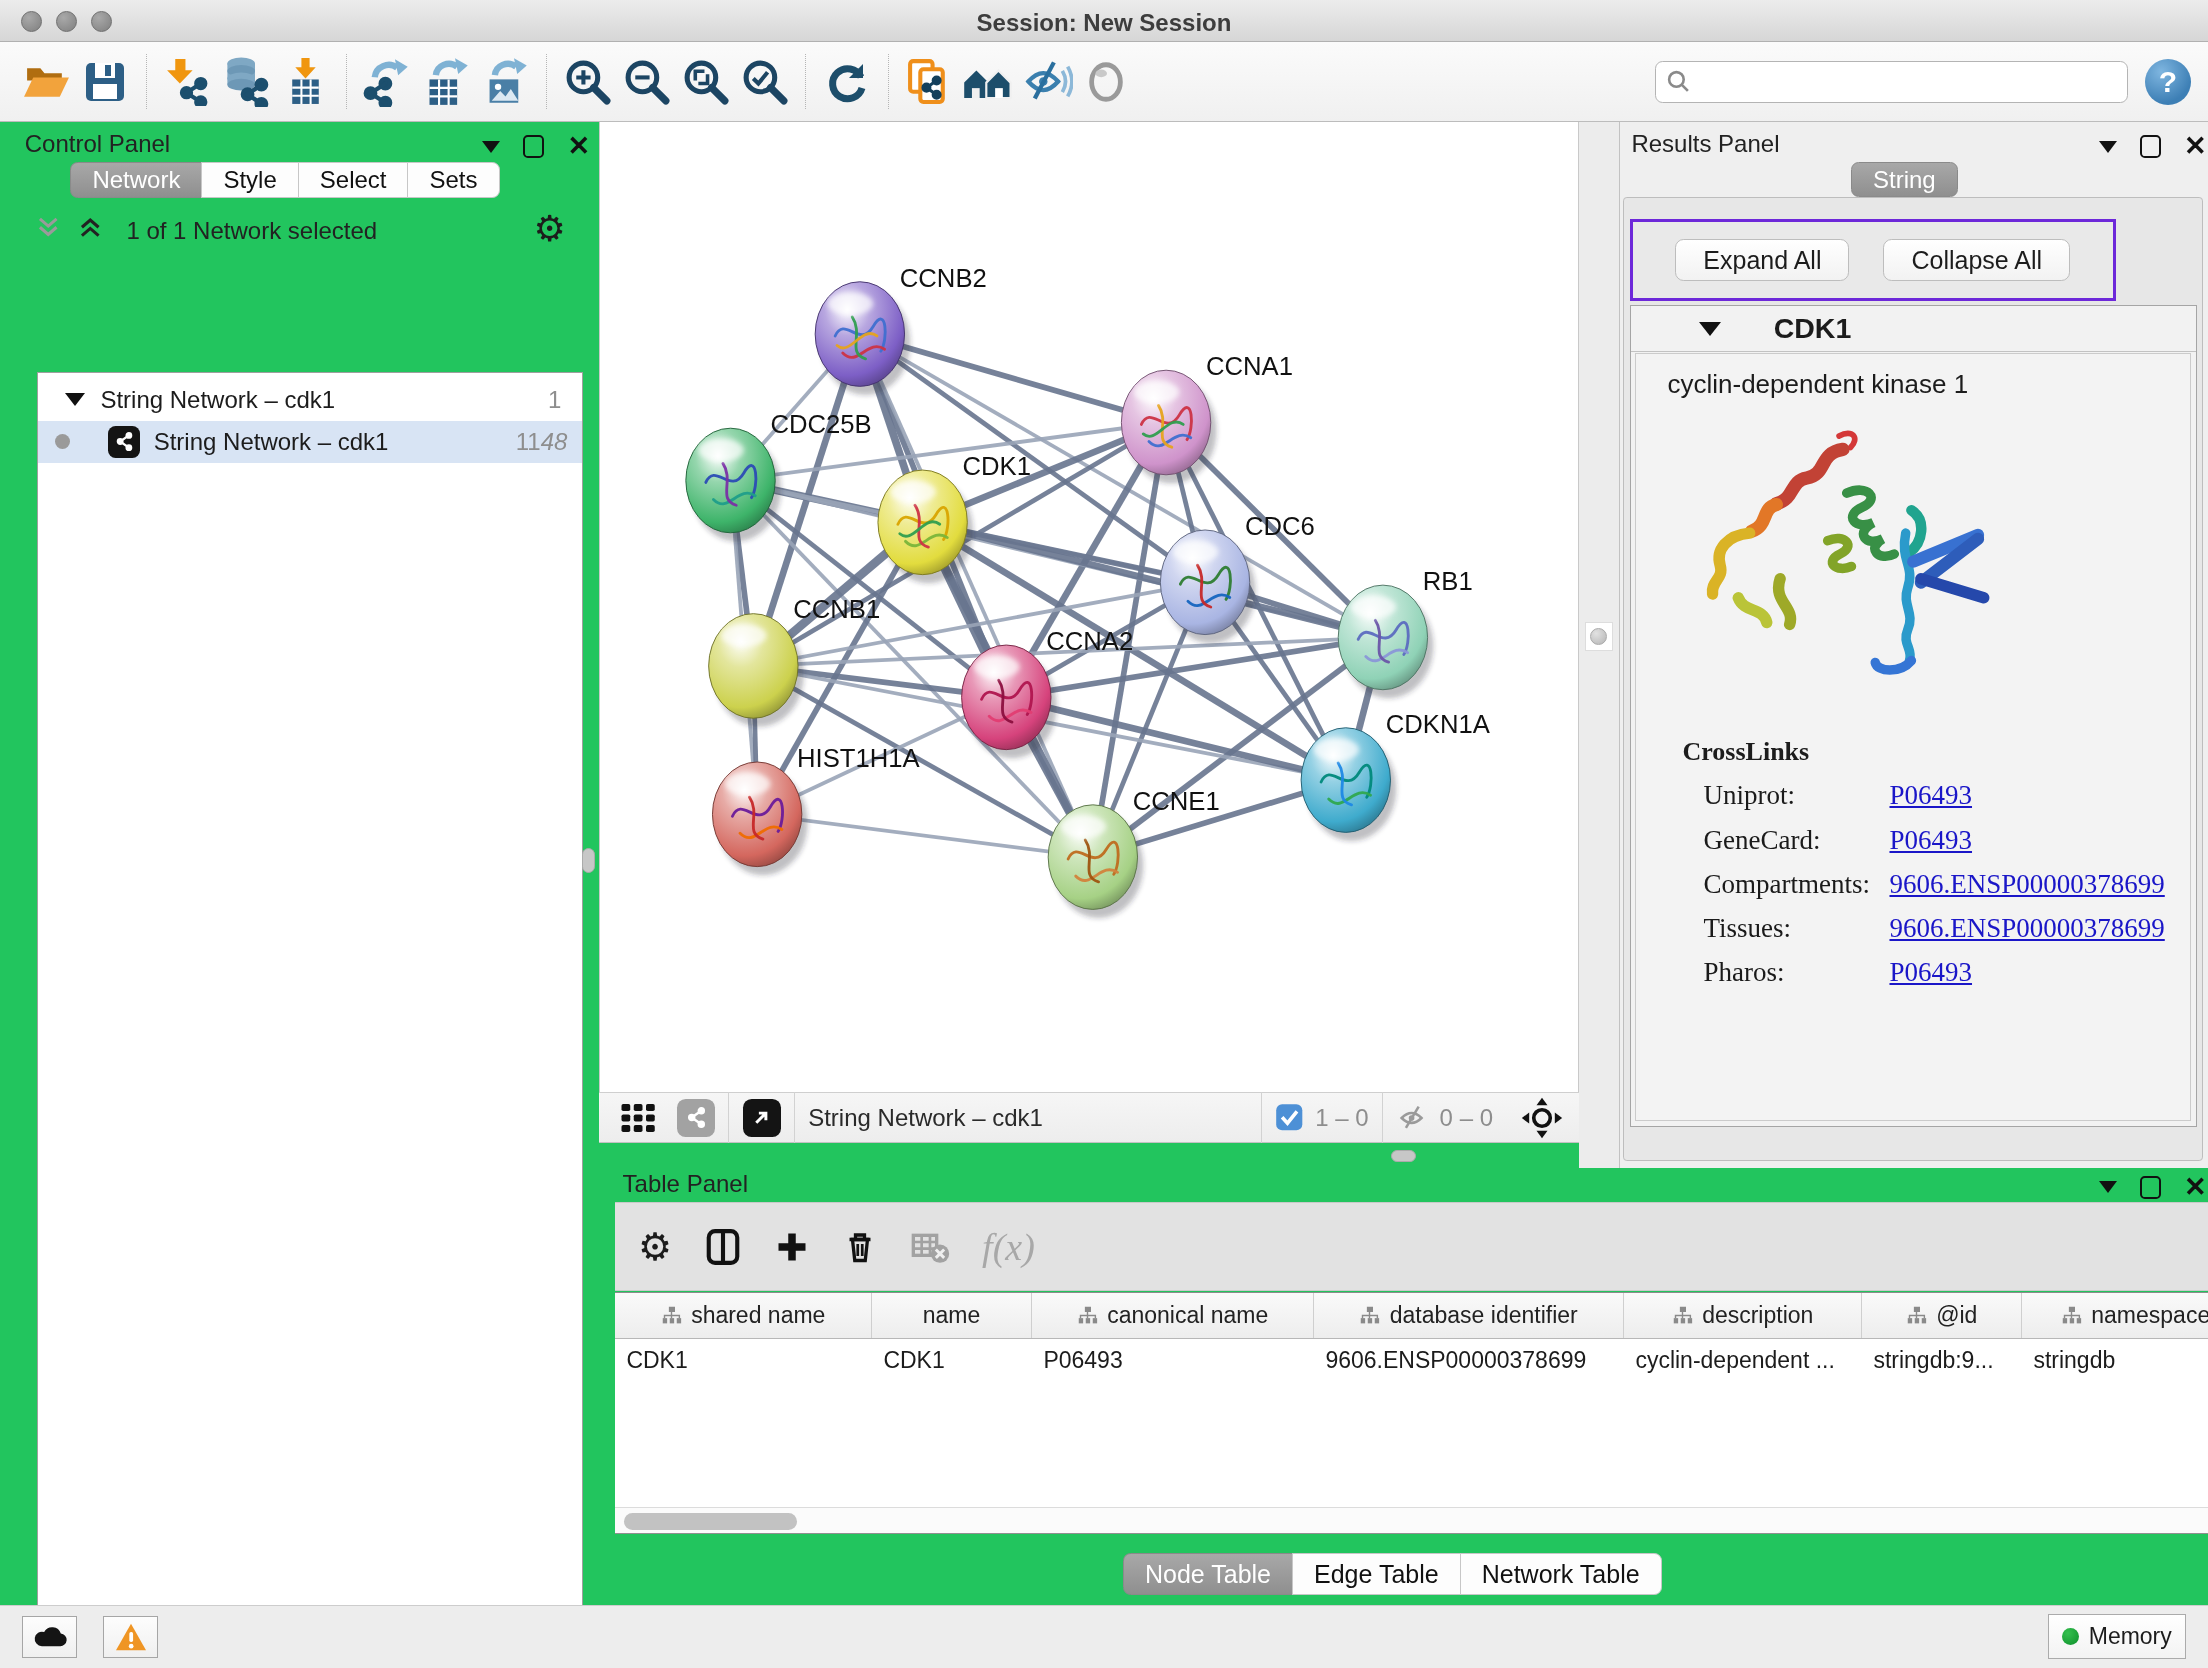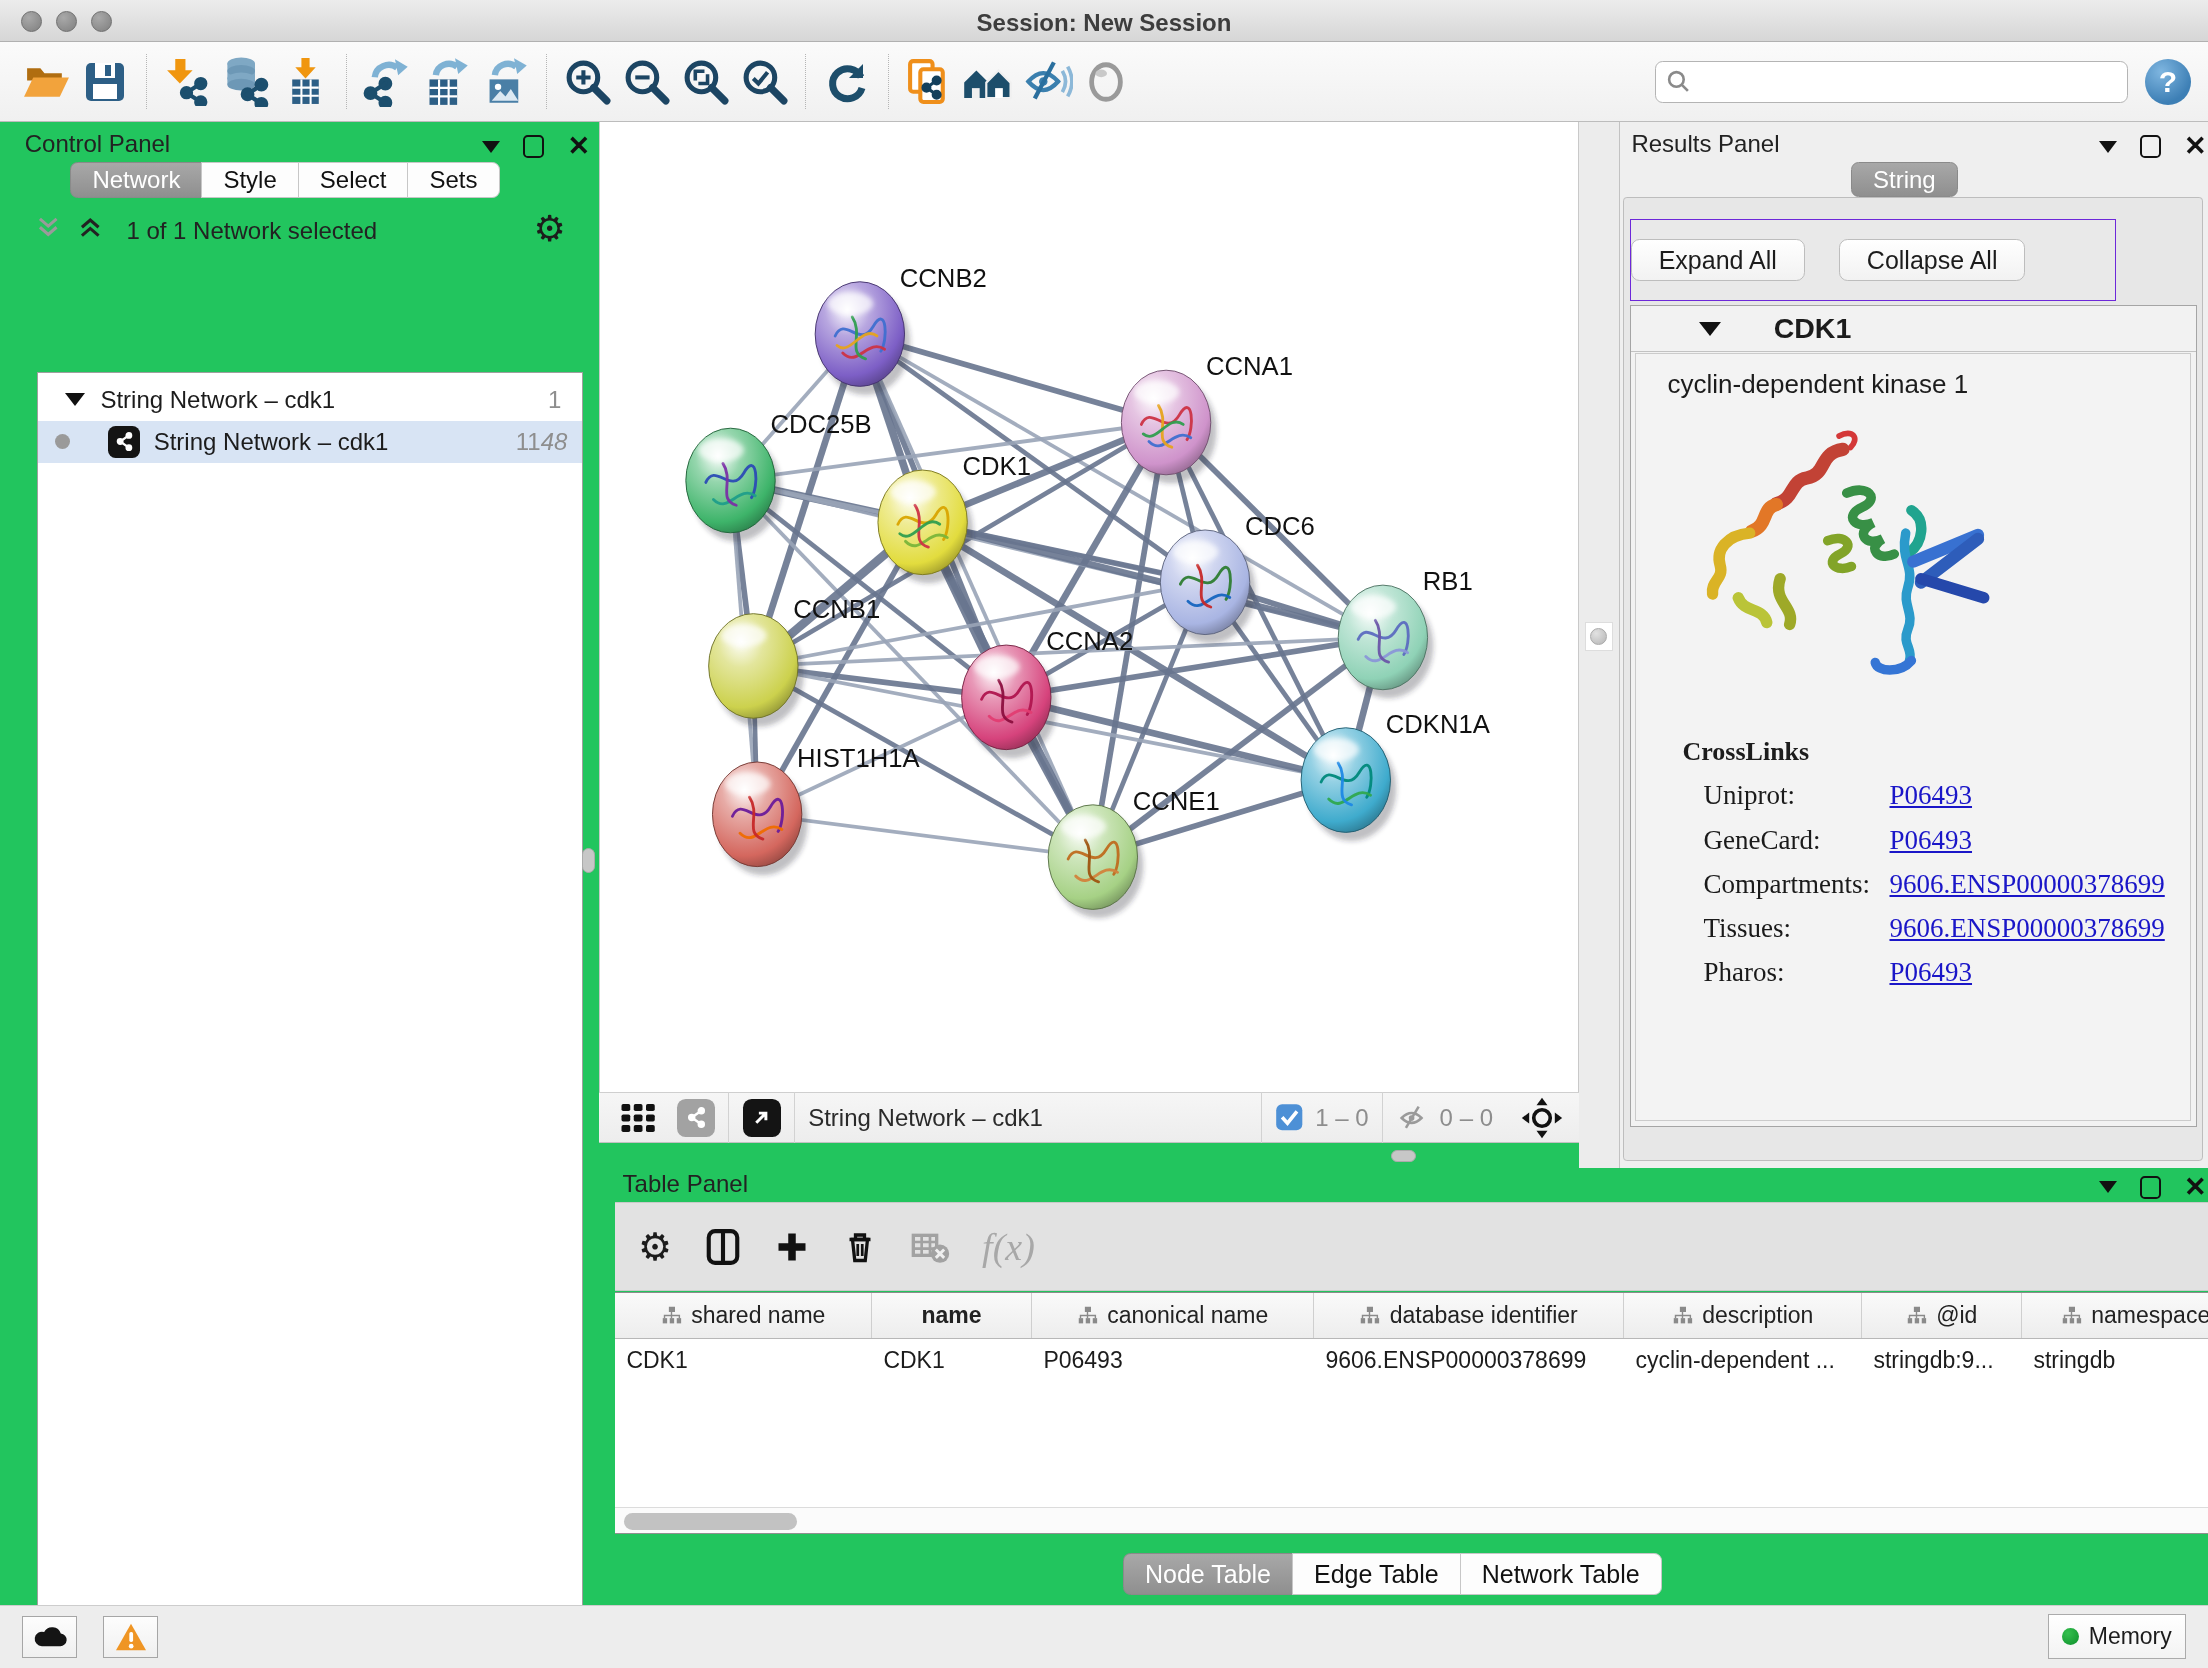--- a/index.html
+++ b/index.html
@@ -55,22 +55,22 @@
   .viewbar{position:absolute;left:599px;top:1092px;width:980px;height:51px;background:linear-gradient(#f6f6f6,#ededed);
     border-top:1px solid #cfcfcf;border-bottom:1px solid #c2c2c2;display:flex;align-items:center;}
   .vsep{width:0;height:51px;border-left:1px solid #d2d2d2;margin:0 13.3px;}
   .viewbar .vtxt{font-size:24px;color:#2a2a2a;}
   .viewbar .vnum{font-size:24px;color:#8d8d8d;}
   .handle{position:absolute;background:#c7c7c7;border:1px solid #ababab;border-radius:7.6px;}
 
   
   .rp-box{position:absolute;left:1623px;top:197px;width:580px;height:964px;background:#e7e7e7;
     border:1px solid #bdbdbd;border-radius:3.8px;}
-  .rp-btnrow{position:absolute;left:5.7px;top:21px;width:486px;height:82px;border:1px solid #6d28d9;
-    background:#e9e9e9;display:flex;align-items:center;justify-content:flex-start;gap:34px;}
+  .rp-btnrow{position:absolute;left:5.7px;top:21px;width:486px;height:82px;border:3px solid #6d28d9;
+    background:#e9e9e9;display:flex;align-items:center;justify-content:center;gap:34px;}
   .rp-btn{height:42px;background:linear-gradient(#ffffff,#f2f2f2);border:1px solid #bdbdbd;border-radius:8.6px;
     font-size:25px;display:flex;align-items:center;justify-content:center;padding:0 27px;}
   .rp-card{position:absolute;left:5.7px;top:107px;width:567px;height:822px;background:#f2f2f2;border:1px solid #a5a5a5;}
   .rp-cardhead{height:46px;border-bottom:1px solid #c2c2c2;display:flex;align-items:center;}
   .rp-inner{position:absolute;left:4.8px;top:47px;right:4.8px;bottom:4.8px;border:1px solid #cbcbcb;background:#f3f3f3;}
   .serif{font-family:"Liberation Serif",serif;}
   .clrow{display:flex;font-size:27px;margin:13.3px 0;}
   .clrow .cll{width:186px;color:#1a1a1a;}
   .clrow a{color:#1a16c8;text-decoration:underline;}
 
@@ -712,21 +712,21 @@
               <g fill="#8a8a8a">
                 <rect x="9" y="2" width="7" height="6"></rect>
                 <rect x="2" y="15" width="5" height="6"></rect>
                 <rect x="10" y="15" width="5" height="6"></rect>
                 <rect x="18" y="15" width="5" height="6"></rect>
               </g>
               <path d="M12 8v4M4 15v-3h17v3M12 12v3" stroke="#8a8a8a" stroke-width="1.6" fill="none"></path>
             </svg>
             <span>shared name</span>
           </div>
-          <div class="th" style="width: 160px; font-weight: bold;">
+          <div class="th" style="width: 160px;">
             <span>name</span>
           </div>
           <div class="th" style="width: 282px;">
             <svg width="21" height="21" viewBox="0 0 24 24">
               <g fill="#8a8a8a">
                 <rect x="9" y="2" width="7" height="6"></rect>
                 <rect x="2" y="15" width="5" height="6"></rect>
                 <rect x="10" y="15" width="5" height="6"></rect>
                 <rect x="18" y="15" width="5" height="6"></rect>
               </g>

